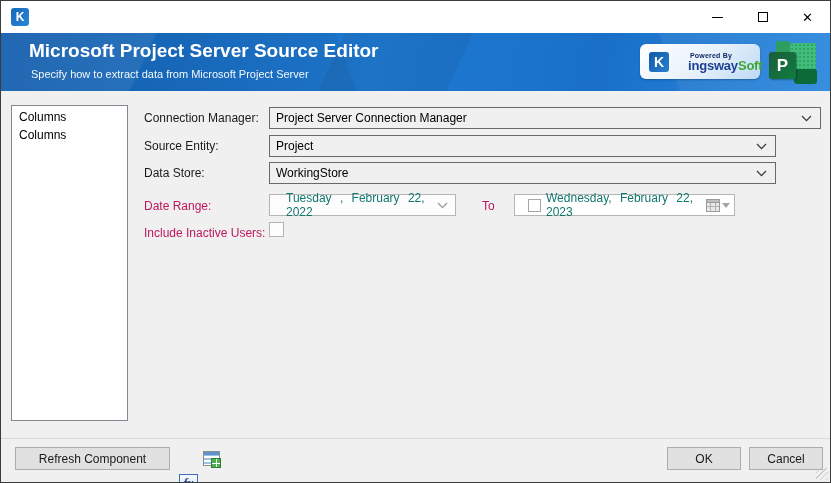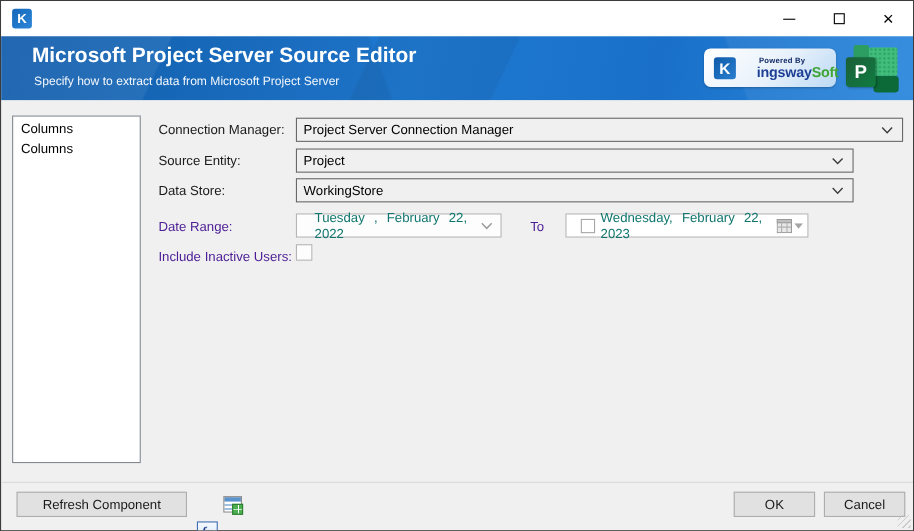--- a/index.html
+++ b/index.html
@@ -46,21 +46,21 @@
   .proj-sq-c { position:absolute; left:25px; top:28px; width:23px; height:15px; border-radius:3px; background:#0b6a38; }
   .proj-p { position:absolute; left:0; top:11px; width:27px; height:27px; border-radius:3px;
     background:linear-gradient(135deg,#1b5e38,#107c41); color:#fff; font-weight:bold; font-size:17px;
     display:flex; align-items:center; justify-content:center; box-shadow:1px 1px 2px rgba(0,0,0,0.3); }
   
   .sidebar { position:absolute; left:10px; top:104px; width:117px; height:316px;
     background:#fff; border:1px solid #828790; padding:2px 0; }
   .sidebar-item { font-size:12px; color:#000; padding:2px 7px; cursor:default; }
   
   .flabel { position:absolute; font-size:12px; color:#1a1a1a; white-space:nowrap; }
-  .flabel.disabled { color:#4c1d95; }
+  .flabel.disabled { color:#be185d; }
   .combo { position:absolute; height:22px; background:#f0f0f0; border:1px solid #696969;
     display:flex; align-items:center; font-size:12px; color:#000; padding-left:6px; cursor:default; }
   .combo .chev { margin-left:auto; margin-right:8px; display:flex; }
   .datepicker { position:absolute; height:22px; background:#fdfdfd; border:1px solid #b5b5b5;
     display:flex; align-items:center; font-size:12px; color:#0f766e; padding-left:16px; word-spacing:5px; cursor:default; }
   .datepicker .chev { margin-left:auto; margin-right:7px; display:flex; }
   .dp-check { width:13px; height:13px; border:1px solid #a6a6a6; background:#fff; margin-right:5px; margin-left:-3px; flex:0 0 auto; }
   .dp-cal { margin-left:auto; margin-right:4px; display:flex; align-items:center; gap:2px; }
   .checkbox { position:absolute; width:15px; height:15px; background:#fdfdfd; border:1px solid #b4b4b4; }
   

